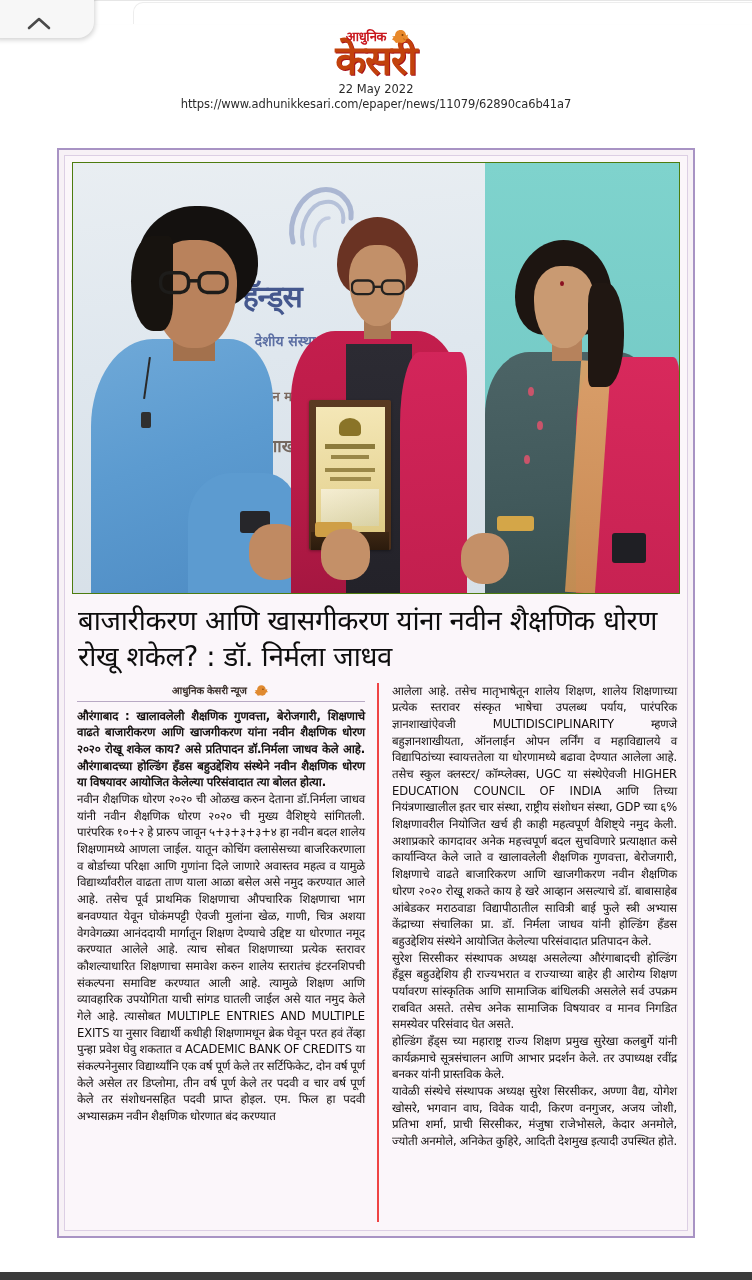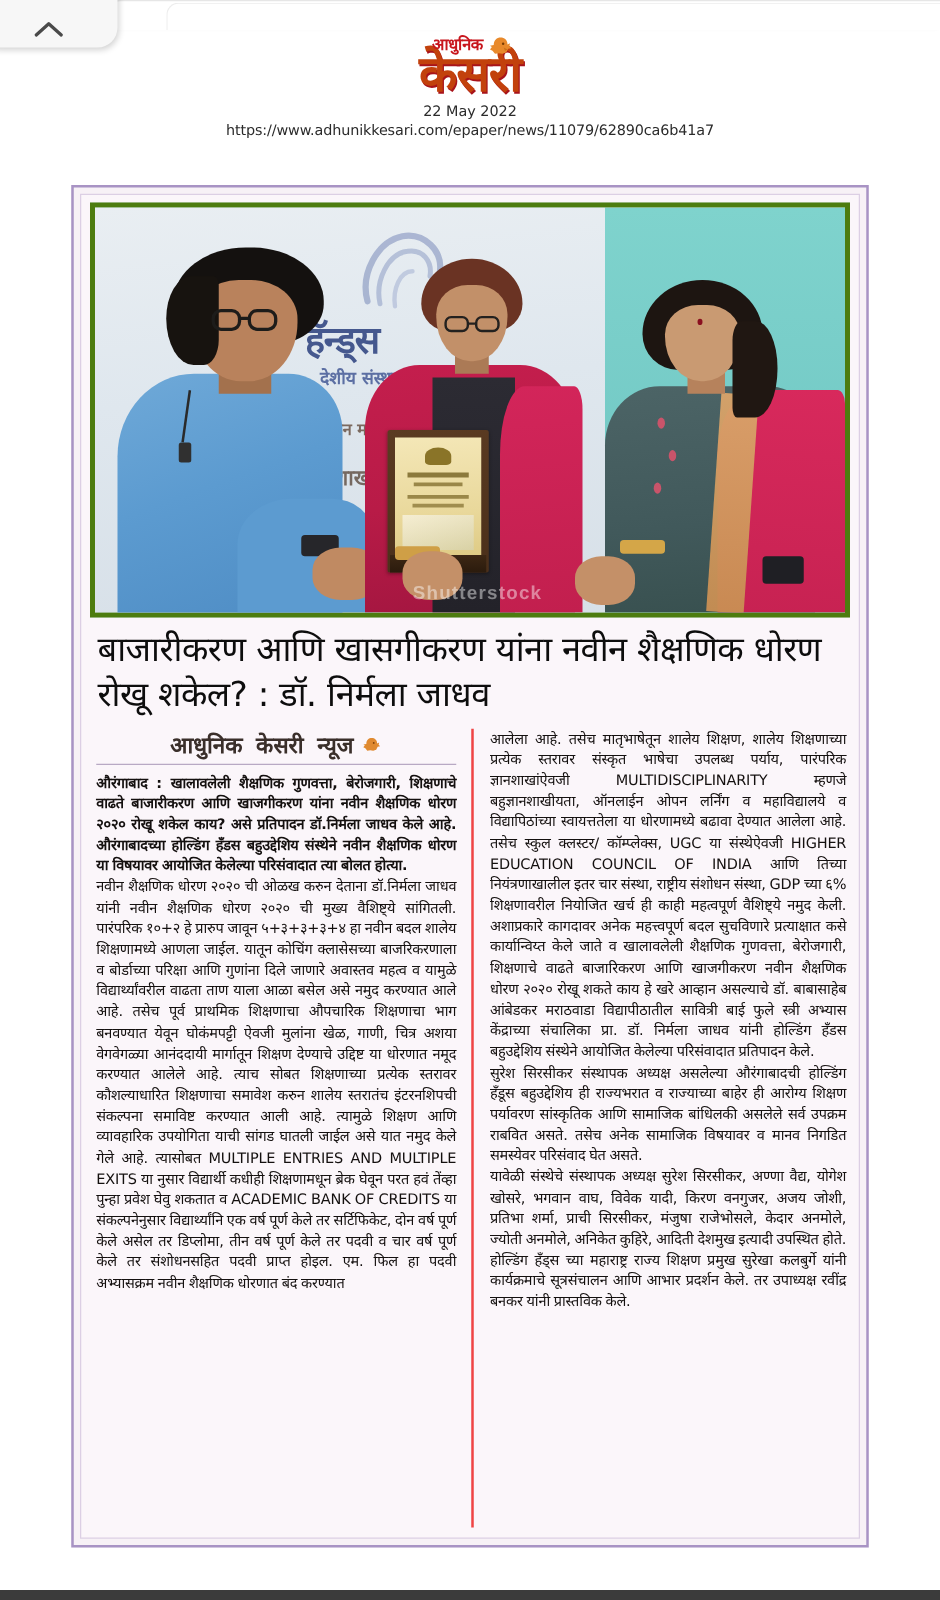--- a/index.html
+++ b/index.html
@@ -142,24 +142,24 @@
     background: #fbf6fa;
     padding: 6px 7px 8px 7px;
     display: flex;
     flex-direction: column;
   }
 
   
   .photo {
     position: relative;
     width: 100%;
-    height: 332px;
+    height: 432px;
     overflow: hidden;
     background: #cfe4e4;
-    border: 4px solid #4d7c0f;
+    border: 1px solid #4d7c0f;
     flex: 0 0 auto;
   }
   .ph-bg-left {
     position: absolute; left: 0; top: 0; width: 68%; height: 100%;
     background: linear-gradient(175deg,#e9eef2 0%,#dfe7ee 45%,#d7e0e8 100%);
   }
   .ph-bg-right {
     position: absolute; right: 0; top: 0; width: 32%; height: 100%;
     background: linear-gradient(180deg,#7fd3cd 0%,#74cac6 60%,#63bdb9 100%);
   }
@@ -344,22 +344,22 @@
   }
   .col {
     width: 50%;
     position: relative;
   }
   .col-left { padding-right: 12px; }
   .col-right { padding-left: 13px; border-left: 2px solid #ef4444; }
 
   .byline {
     text-align: center;
-    font-family: Liberation Mono, monospace;
-    font-size: 18px;
+    font-family: Liberation Sans, sans-serif;
+    font-size: 10px;
     font-weight: 600;
     color: #3a2f2a;
     padding-bottom: 3px;
     border-bottom: 1px solid #b8a9c4;
     margin-bottom: 6px;
     display: flex;
     align-items: center;
     justify-content: center;
     gap: 5px;
   }
@@ -483,42 +483,41 @@
     <div class="p3-dot3"></div>
     <div class="p3-neck"></div>
     <div class="p3-hair"></div>
     <div class="p3-face"></div>
     <div class="p3-bindi"></div>
     <div class="p3-hairside"></div>
     <div class="p3-bangle"></div>
     <div class="p3-hand"></div>
     <div class="p3-watch"></div>
 
-    <div class="ph-watermark">Shutterstock</div>
   </div>
 
   <div class="headline">बाजारीकरण आणि खासगीकरण यांना नवीन शैक्षणिक धोरण रोखू शकेल? : डॉ. निर्मला जाधव</div>
 
   <div class="body-area">
     <div class="col col-left">
       <div class="byline">
         <span>आधुनिक केसरी न्यूज</span>
         <svg class="byline-lion" viewBox="0 0 22 19">
           <path d="M6 9 C6 5 8.5 3 11.5 3 C14.5 3 17 5 17 8.5 L19 7.5 L18.5 10 L20 11.5 L17.5 12 L16 15 L13 16 L10 15.5 L7 16 L5 13.5 L3 12.5 L4.5 10.5 L3 9.5 Z" fill="#e08a30"></path>
           <circle cx="13.5" cy="8" r="0.9" fill="#7a3d05"></circle>
         </svg>
       </div>
       <p class="para first">औरंगाबाद : खालावलेली शैक्षणिक गुणवत्ता, बेरोजगारी, शिक्षणाचे वाढते बाजारीकरण आणि खाजगीकरण यांना नवीन शैक्षणिक धोरण २०२० रोखू शकेल काय? असे प्रतिपादन डॉ.निर्मला जाधव केले आहे. औरंगाबादच्या होल्डिंग हँडस बहुउद्देशिय संस्थेने नवीन शैक्षणिक धोरण या विषयावर आयोजित केलेल्या परिसंवादात त्या बोलत होत्या.</p>
       <p class="para">नवीन शैक्षणिक धोरण २०२० ची ओळख करुन देताना डॉ.निर्मला जाधव यांनी नवीन शैक्षणिक धोरण २०२० ची मुख्य वैशिष्ट्ये सांगितली. पारंपरिक १०+२ हे प्रारुप जावून ५+३+३+३+४ हा नवीन बदल शालेय शिक्षणामध्ये आणला जाईल. यातून कोचिंग क्लासेसच्या बाजरिकरणाला व बोर्डाच्या परिक्षा आणि गुणांना दिले जाणारे अवास्तव महत्व व यामुळे विद्यार्थ्यांवरील वाढता ताण याला आळा बसेल असे नमुद करण्यात आले आहे. तसेच पूर्व प्राथमिक शिक्षणाचा औपचारिक शिक्षणाचा भाग बनवण्यात येवून घोकंमपट्टी ऐवजी मुलांना खेळ, गाणी, चित्र अशया वेगवेगळ्या आनंददायी मार्गातून शिक्षण देण्याचे उद्दिष्ट या धोरणात नमूद करण्यात आलेले आहे. त्याच सोबत शिक्षणाच्या प्रत्येक स्तरावर कौशल्याधारित शिक्षणाचा समावेश करुन शालेय स्तरातंच इंटरनशिपची संकल्पना समाविष्ट करण्यात आली आहे. त्यामुळे शिक्षण आणि व्यावहारिक उपयोगिता याची सांगड घातली जाईल असे यात नमुद केले गेले आहे. त्यासोबत MULTIPLE ENTRIES AND MULTIPLE EXITS या नुसार विद्यार्थी कधीही शिक्षणामधून ब्रेक घेवून परत हवं तेंव्हा पुन्हा प्रवेश घेवु शकतात व ACADEMIC BANK OF CREDITS या संकल्पनेनुसार विद्यार्थ्यांनि एक वर्ष पूर्ण केले तर सर्टिफिकेट, दोन वर्ष पूर्ण केले असेल तर डिप्लोमा, तीन वर्ष पूर्ण केले तर पदवी व चार वर्ष पूर्ण केले तर संशोधनसहित पदवी प्राप्त होइल. एम. फिल हा पदवी अभ्यासक्रम नवीन शैक्षणिक धोरणात बंद करण्यात</p>
     </div>
 
     <div class="col col-right">
       <p class="para">आलेला आहे. तसेच मातृभाषेतून शालेय शिक्षण, शालेय शिक्षणाच्या प्रत्येक स्तरावर संस्कृत भाषेचा उपलब्ध पर्याय, पारंपरिक ज्ञानशाखांऐवजी MULTIDISCIPLINARITY म्हणजे बहुज्ञानशाखीयता, ऑनलाईन ओपन लर्निंग व महाविद्यालये व विद्यापिठांच्या स्वायत्ततेला या धोरणामध्ये बढावा देण्यात आलेला आहे. तसेच स्कुल क्लस्टर/ कॉम्प्लेक्स, UGC या संस्थेऐवजी HIGHER EDUCATION COUNCIL OF INDIA आणि तिच्या नियंत्रणाखालील इतर चार संस्था, राष्ट्रीय संशोधन संस्था, GDP च्या ६% शिक्षणावरील नियोजित खर्च ही काही महत्वपूर्ण वैशिष्ट्ये नमुद केली. अशाप्रकारे कागदावर अनेक महत्त्वपूर्ण बदल सुचविणारे प्रत्याक्षात कसे कार्यान्विय्त केले जाते व खालावलेली शैक्षणिक गुणवत्ता, बेरोजगारी, शिक्षणाचे वाढते बाजारिकरण आणि खाजगीकरण नवीन शैक्षणिक धोरण २०२० रोखू शकते काय हे खरे आव्हान असल्याचे डॉ. बाबासाहेब आंबेडकर मराठवाडा विद्यापीठातील सावित्री बाई फुले स्त्री अभ्यास केंद्राच्या संचालिका प्रा. डॉ. निर्मला जाधव यांनी होल्डिंग हँडस बहुउद्देशिय संस्थेने आयोजित केलेल्या परिसंवादात प्रतिपादन केले.</p>
       <p class="para">सुरेश सिरसीकर संस्थापक अध्यक्ष असलेल्या औरंगाबादची होल्डिंग हँडूस बहुउद्देशिय ही राज्यभरात व राज्याच्या बाहेर ही आरोग्य शिक्षण पर्यावरण सांस्कृतिक आणि सामाजिक बांधिलकी असलेले सर्व उपक्रम राबवित असते. तसेच अनेक सामाजिक विषयावर व मानव निगडित समस्येवर परिसंवाद घेत असते.</p>
+      <p class="para">होल्डिंग हँड्स च्या महाराष्ट्र राज्य शिक्षण प्रमुख सुरेखा कलबुर्गे यांनी कार्यक्रमाचे सूत्रसंचालन आणि आभार प्रदर्शन केले. तर उपाध्यक्ष रवींद्र बनकर यांनी प्रास्तविक केले.</p>
       <p class="para">यावेळी संस्थेचे संस्थापक अध्यक्ष सुरेश सिरसीकर, अण्णा वैद्य, योगेश खोसरे, भगवान वाघ, विवेक यादी, किरण वनगुजर, अजय जोशी, प्रतिभा शर्मा, प्राची सिरसीकर, मंजुषा राजेभोसले, केदार अनमोले, ज्योती अनमोले, अनिकेत कुहिरे, आदिती देशमुख इत्यादी उपस्थित होते.</p>
-      <p class="para">होल्डिंग हँड्स च्या महाराष्ट्र राज्य शिक्षण प्रमुख सुरेखा कलबुर्गे यांनी कार्यक्रमाचे सूत्रसंचालन आणि आभार प्रदर्शन केले. तर उपाध्यक्ष रवींद्र बनकर यांनी प्रास्तविक केले.</p>
     </div>
   </div>
 
  </div>
 </div>
 
 <div class="bottom-bar"></div>
 
 </body></html>

